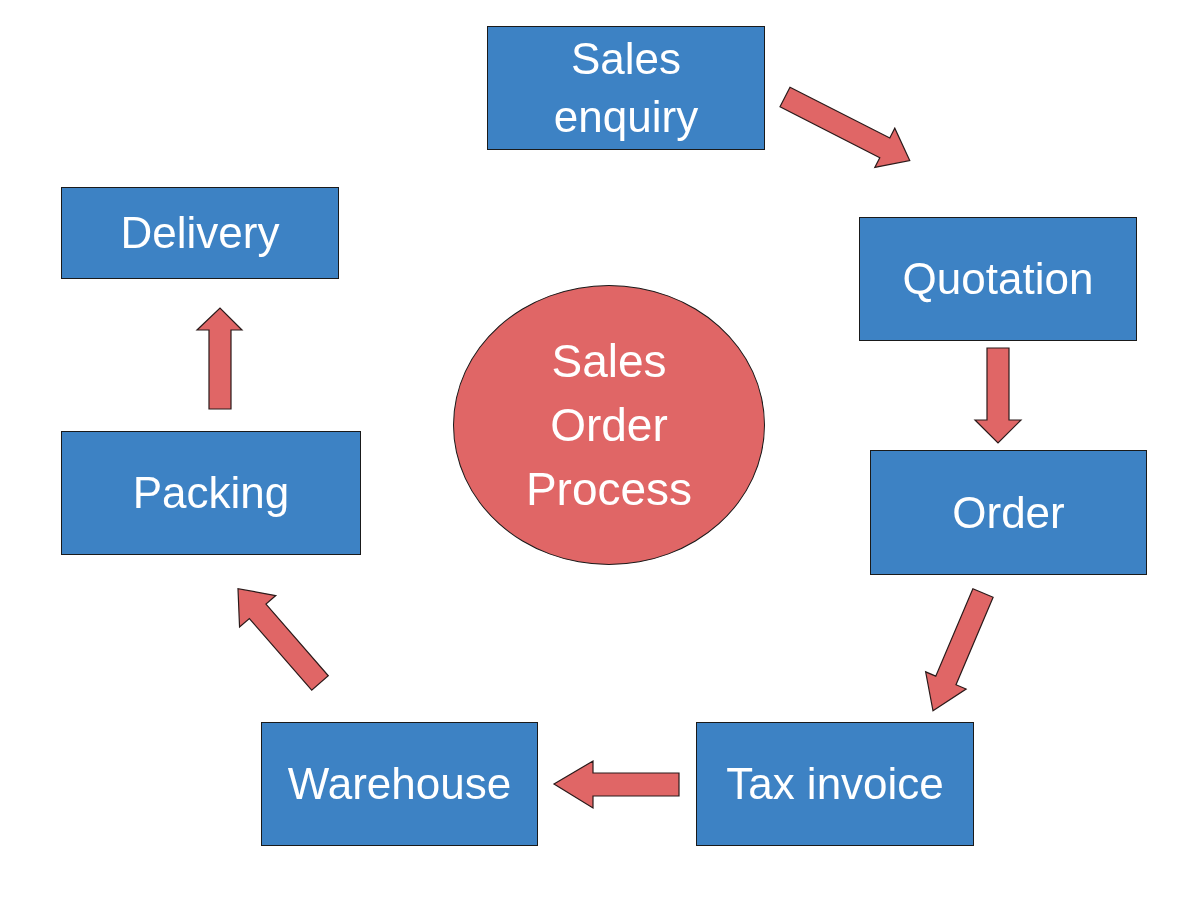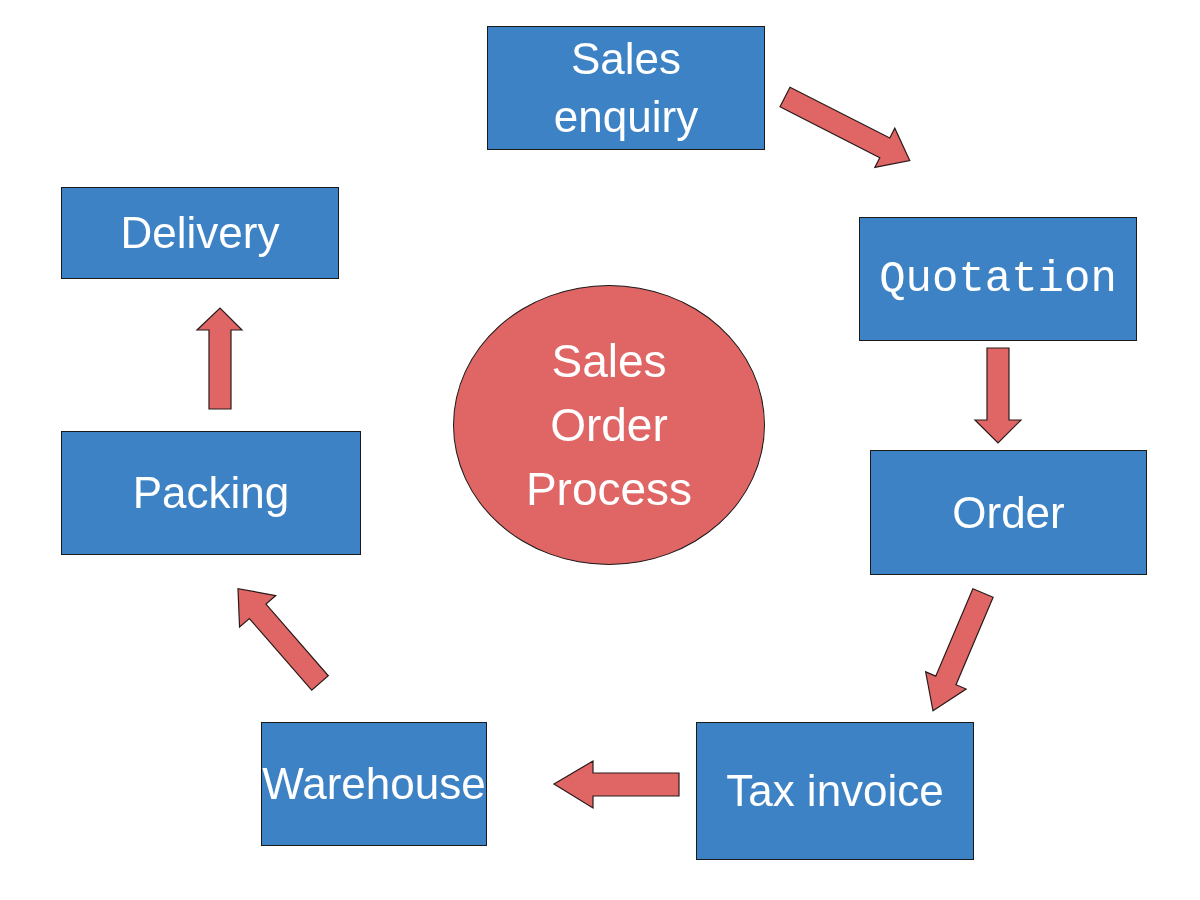--- a/index.html
+++ b/index.html
@@ -44,30 +44,30 @@
 
   <g>
     <polygon class="arrow" points="209,409 231,409 231,330 242,330 220,308 197,330 209,330"></polygon>
   </g>
 </svg>
 
 <div class="box" style="left:487px;top:26px;width:278px;height:124px;">
   <span>Sales
 enquiry</span>
 </div>
-<div class="box" style="left:859px;top:217px;width:278px;height:124px;font-family:Liberation Mono, monospace;">
+<div class="box" style="left:859px;top:217px;width:278px;height:124px;">
   <span>Quotation</span>
 </div>
 <div class="box" style="left:870px;top:450px;width:277px;height:125px;">
   <span>Order</span>
 </div>
-<div class="box" style="left:696px;top:722px;width:278px;height:138px;">
+<div class="box" style="left:696px;top:722px;width:278px;height:124px;">
   <span>Tax invoice</span>
 </div>
-<div class="box" style="left:261px;top:722px;width:226px;height:124px;">
+<div class="box" style="left:261px;top:722px;width:277px;height:124px;">
   <span>Warehouse</span>
 </div>
 <div class="box" style="left:61px;top:431px;width:300px;height:124px;">
   <span>Packing</span>
 </div>
 <div class="box" style="left:61px;top:187px;width:278px;height:92px;">
   <span>Delivery</span>
 </div>
 
 <div id="center">

